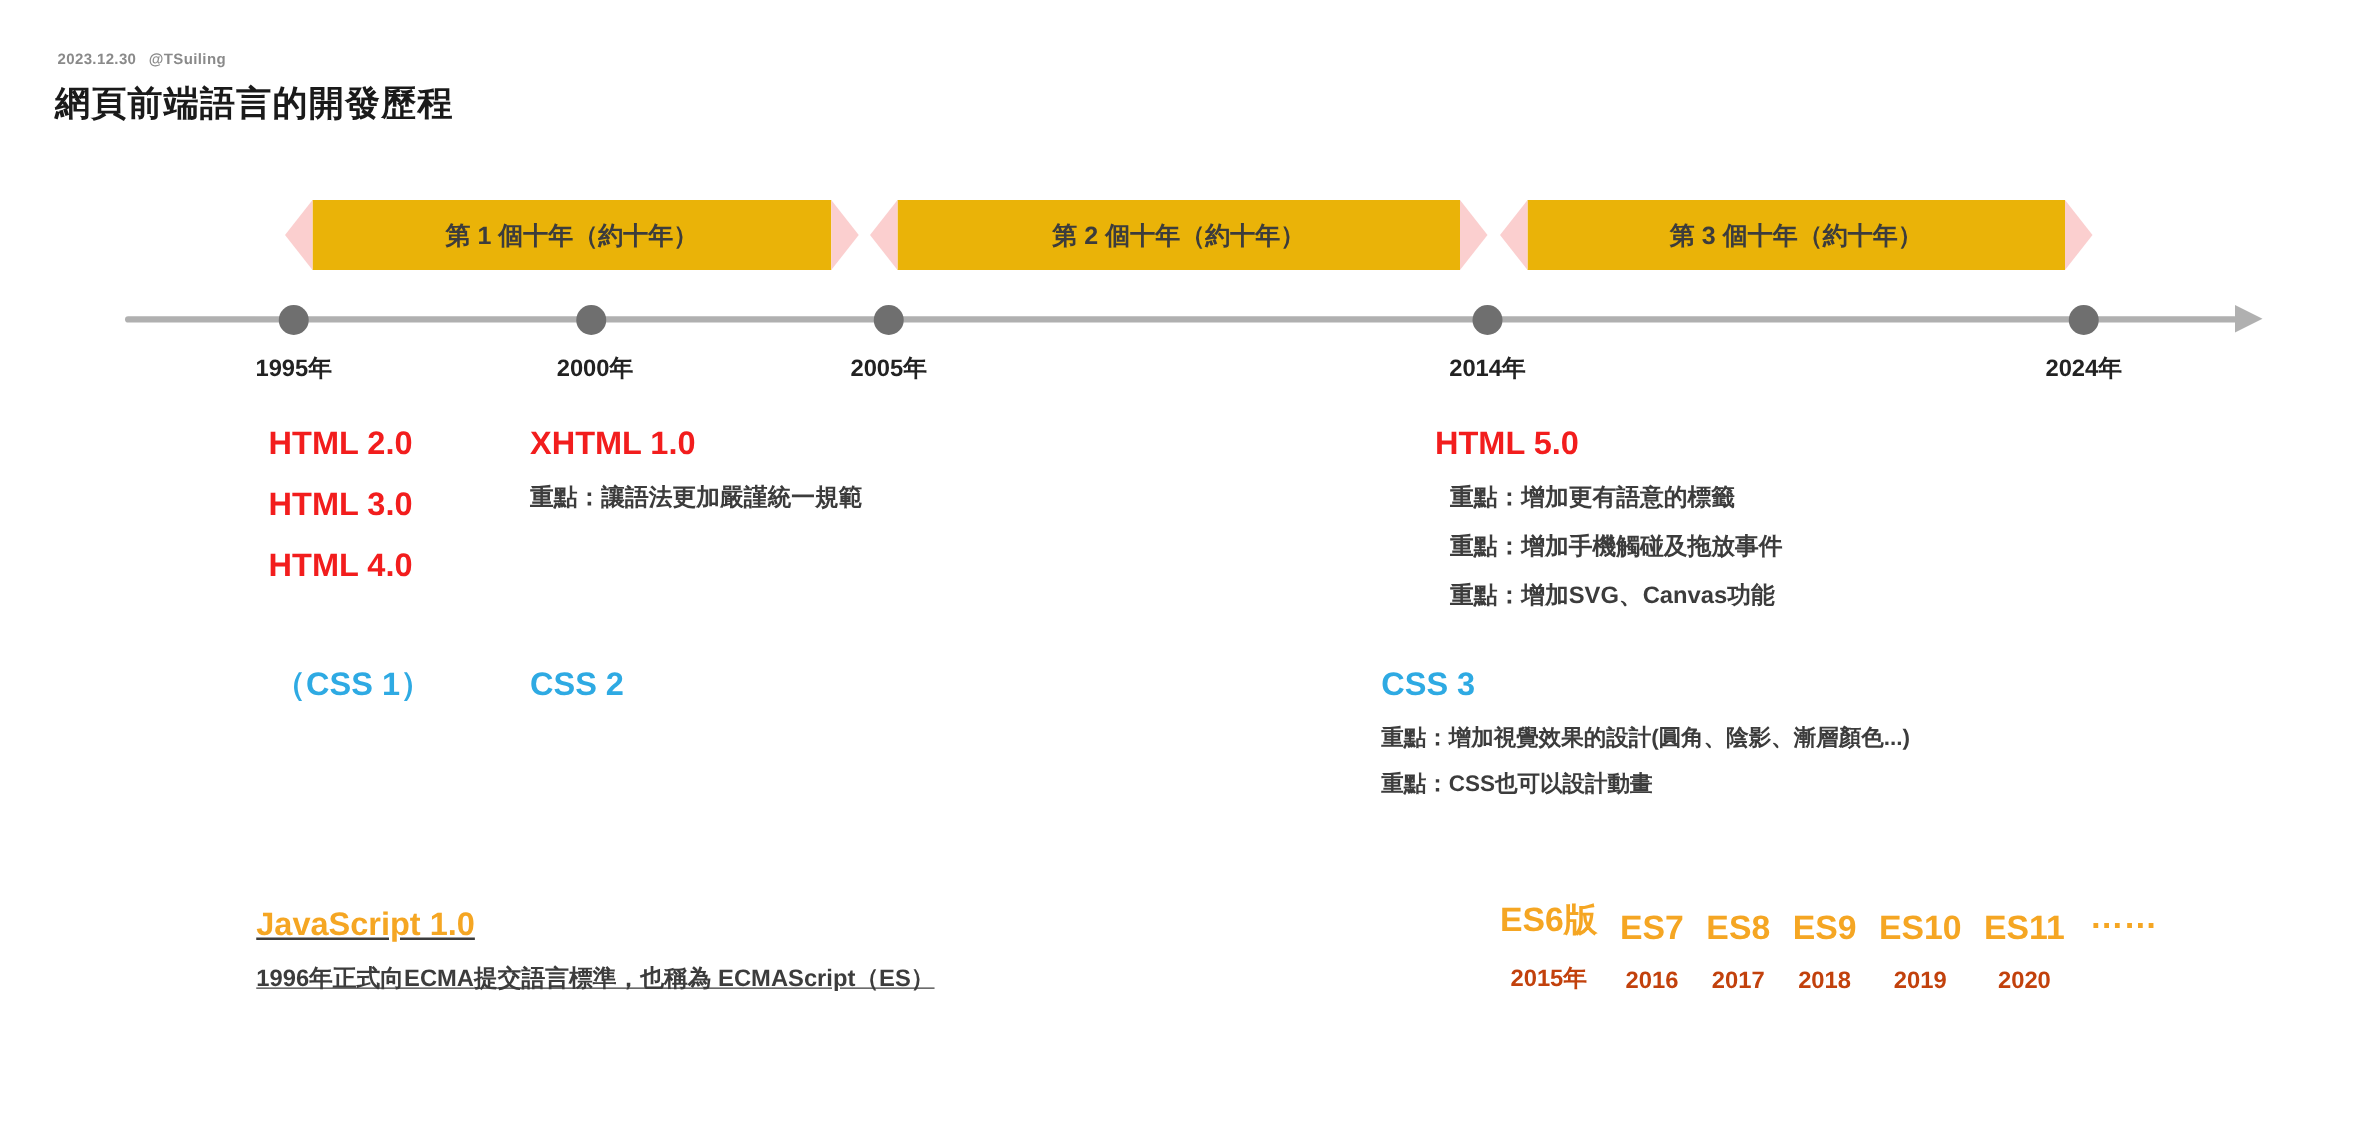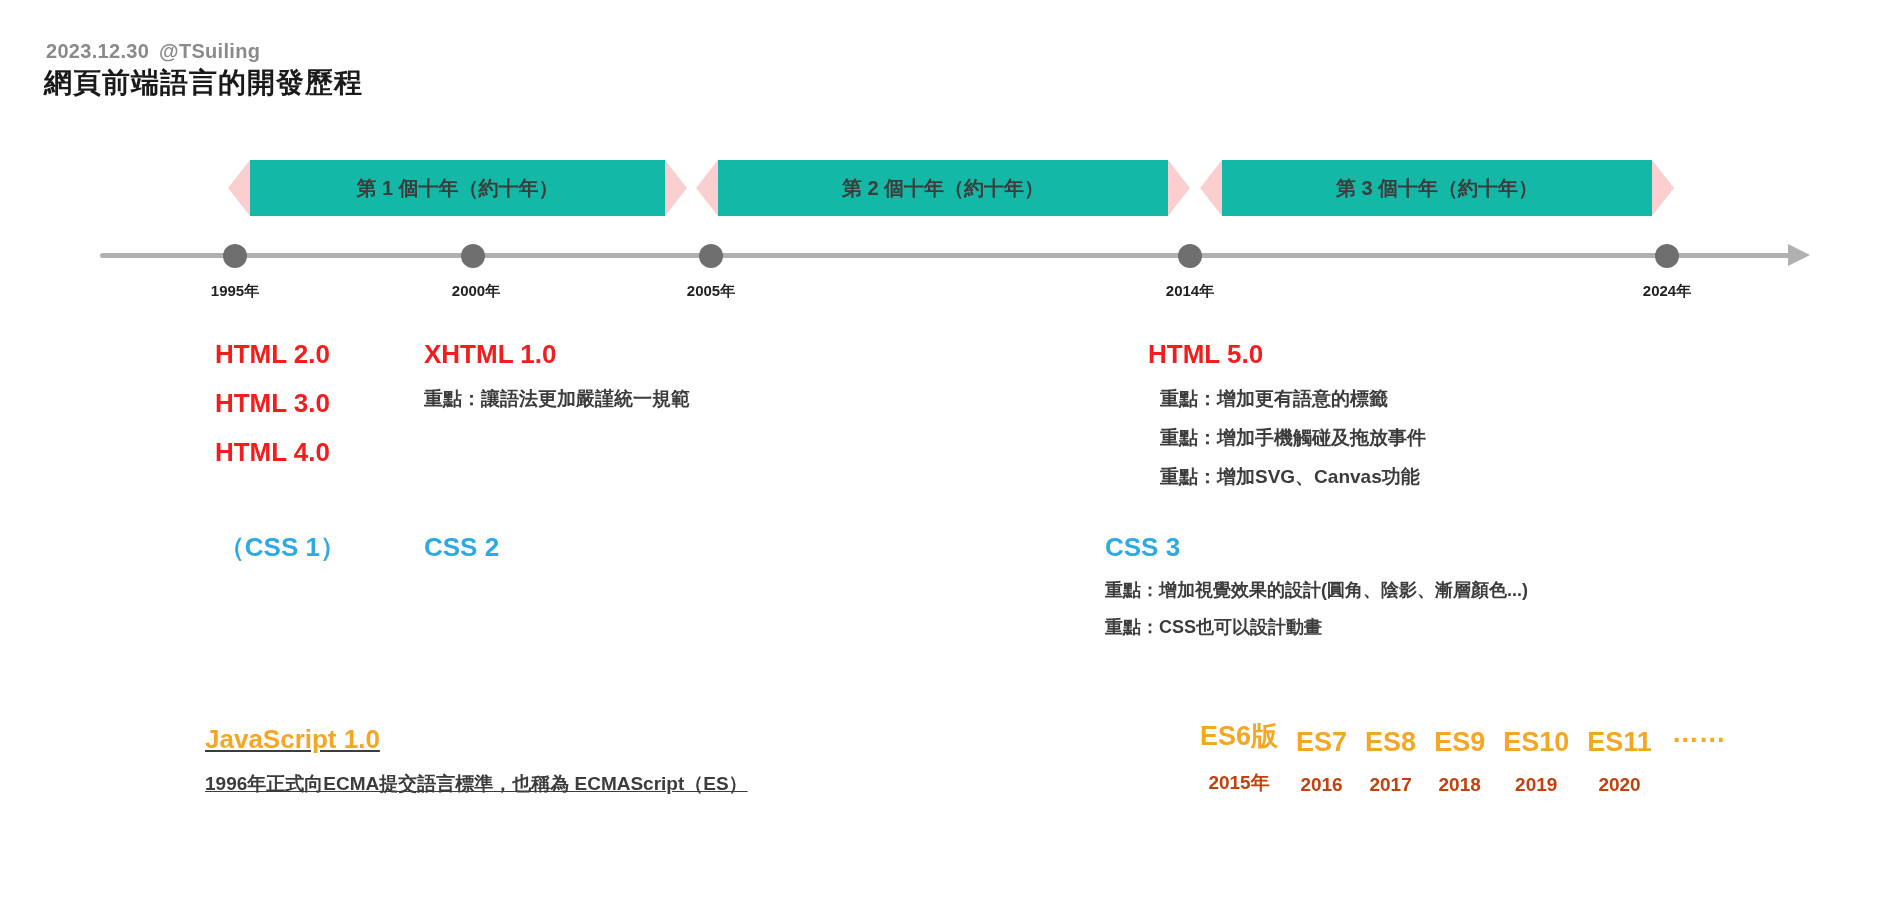--- a/index.html
+++ b/index.html
@@ -19,21 +19,21 @@
     position: relative;
     width: 1900px;
     height: 900px;
   }
 
   
   .meta {
     position: absolute;
     left: 46px;
     top: 40px;
-    font-size: 20px;
+    font-size: 12px;
     color: #8a8a8a;
     font-weight: bold;
     letter-spacing: 0.3px;
     white-space: nowrap;
   }
   .meta .handle { margin-left: 10px; }
   .title {
     position: absolute;
     left: 44px;
     top: 64px;
@@ -41,21 +41,21 @@
     font-weight: bold;
     color: #1a1a1a;
     letter-spacing: 1px;
     white-space: nowrap;
   }
 
   
   .decade {
     position: absolute;
     height: 56px;
-    background: #14b8a6;
+    background: #eab308;
     display: flex;
     align-items: center;
     justify-content: center;
   }
   .decade .lbl {
     font-size: 20px;
     font-weight: bold;
     color: #3c3c3c;
     white-space: nowrap;
   }
@@ -103,21 +103,21 @@
     width: 24px;
     height: 24px;
     border-radius: 50%;
     background: #6f6f6f;
     top: 244px;
     margin-left: -12px;
   }
   .node-label {
     position: absolute;
     top: 282px;
-    font-size: 15px;
+    font-size: 19px;
     font-weight: bold;
     color: #222222;
     white-space: nowrap;
     transform: translateX(-50%);
   }
 
   
   .block {
     position: absolute;
     white-space: nowrap;

